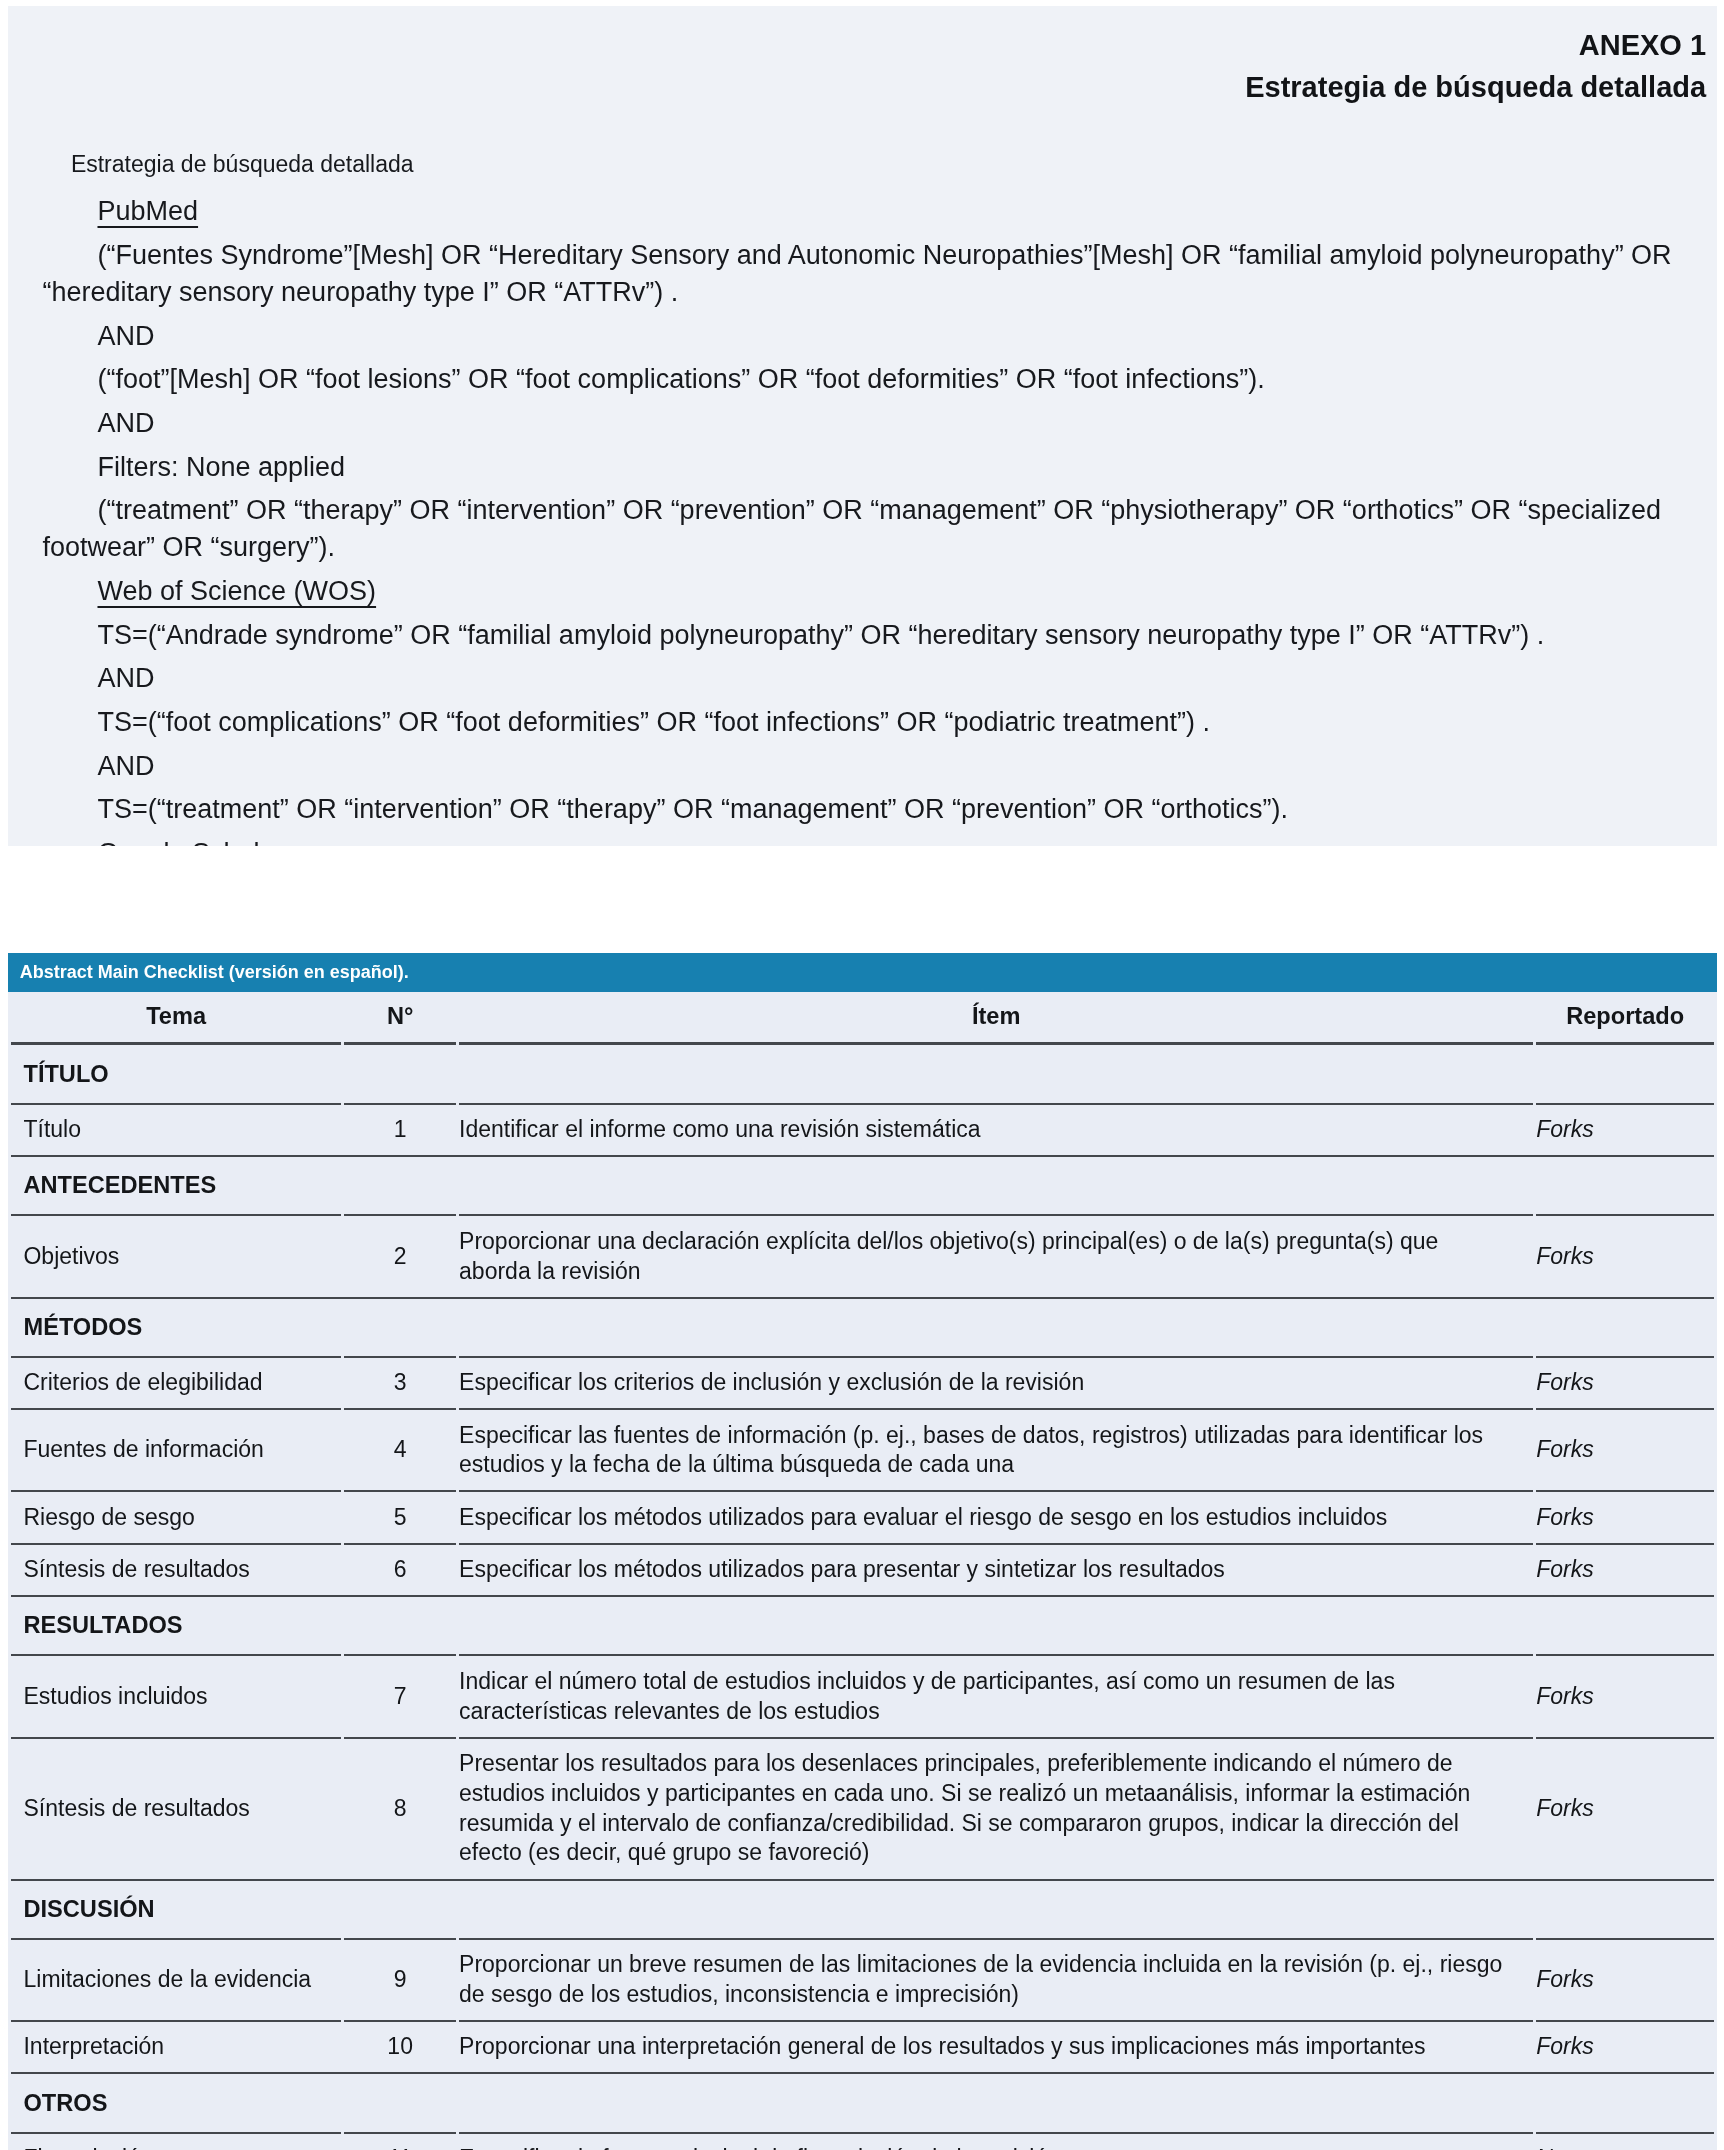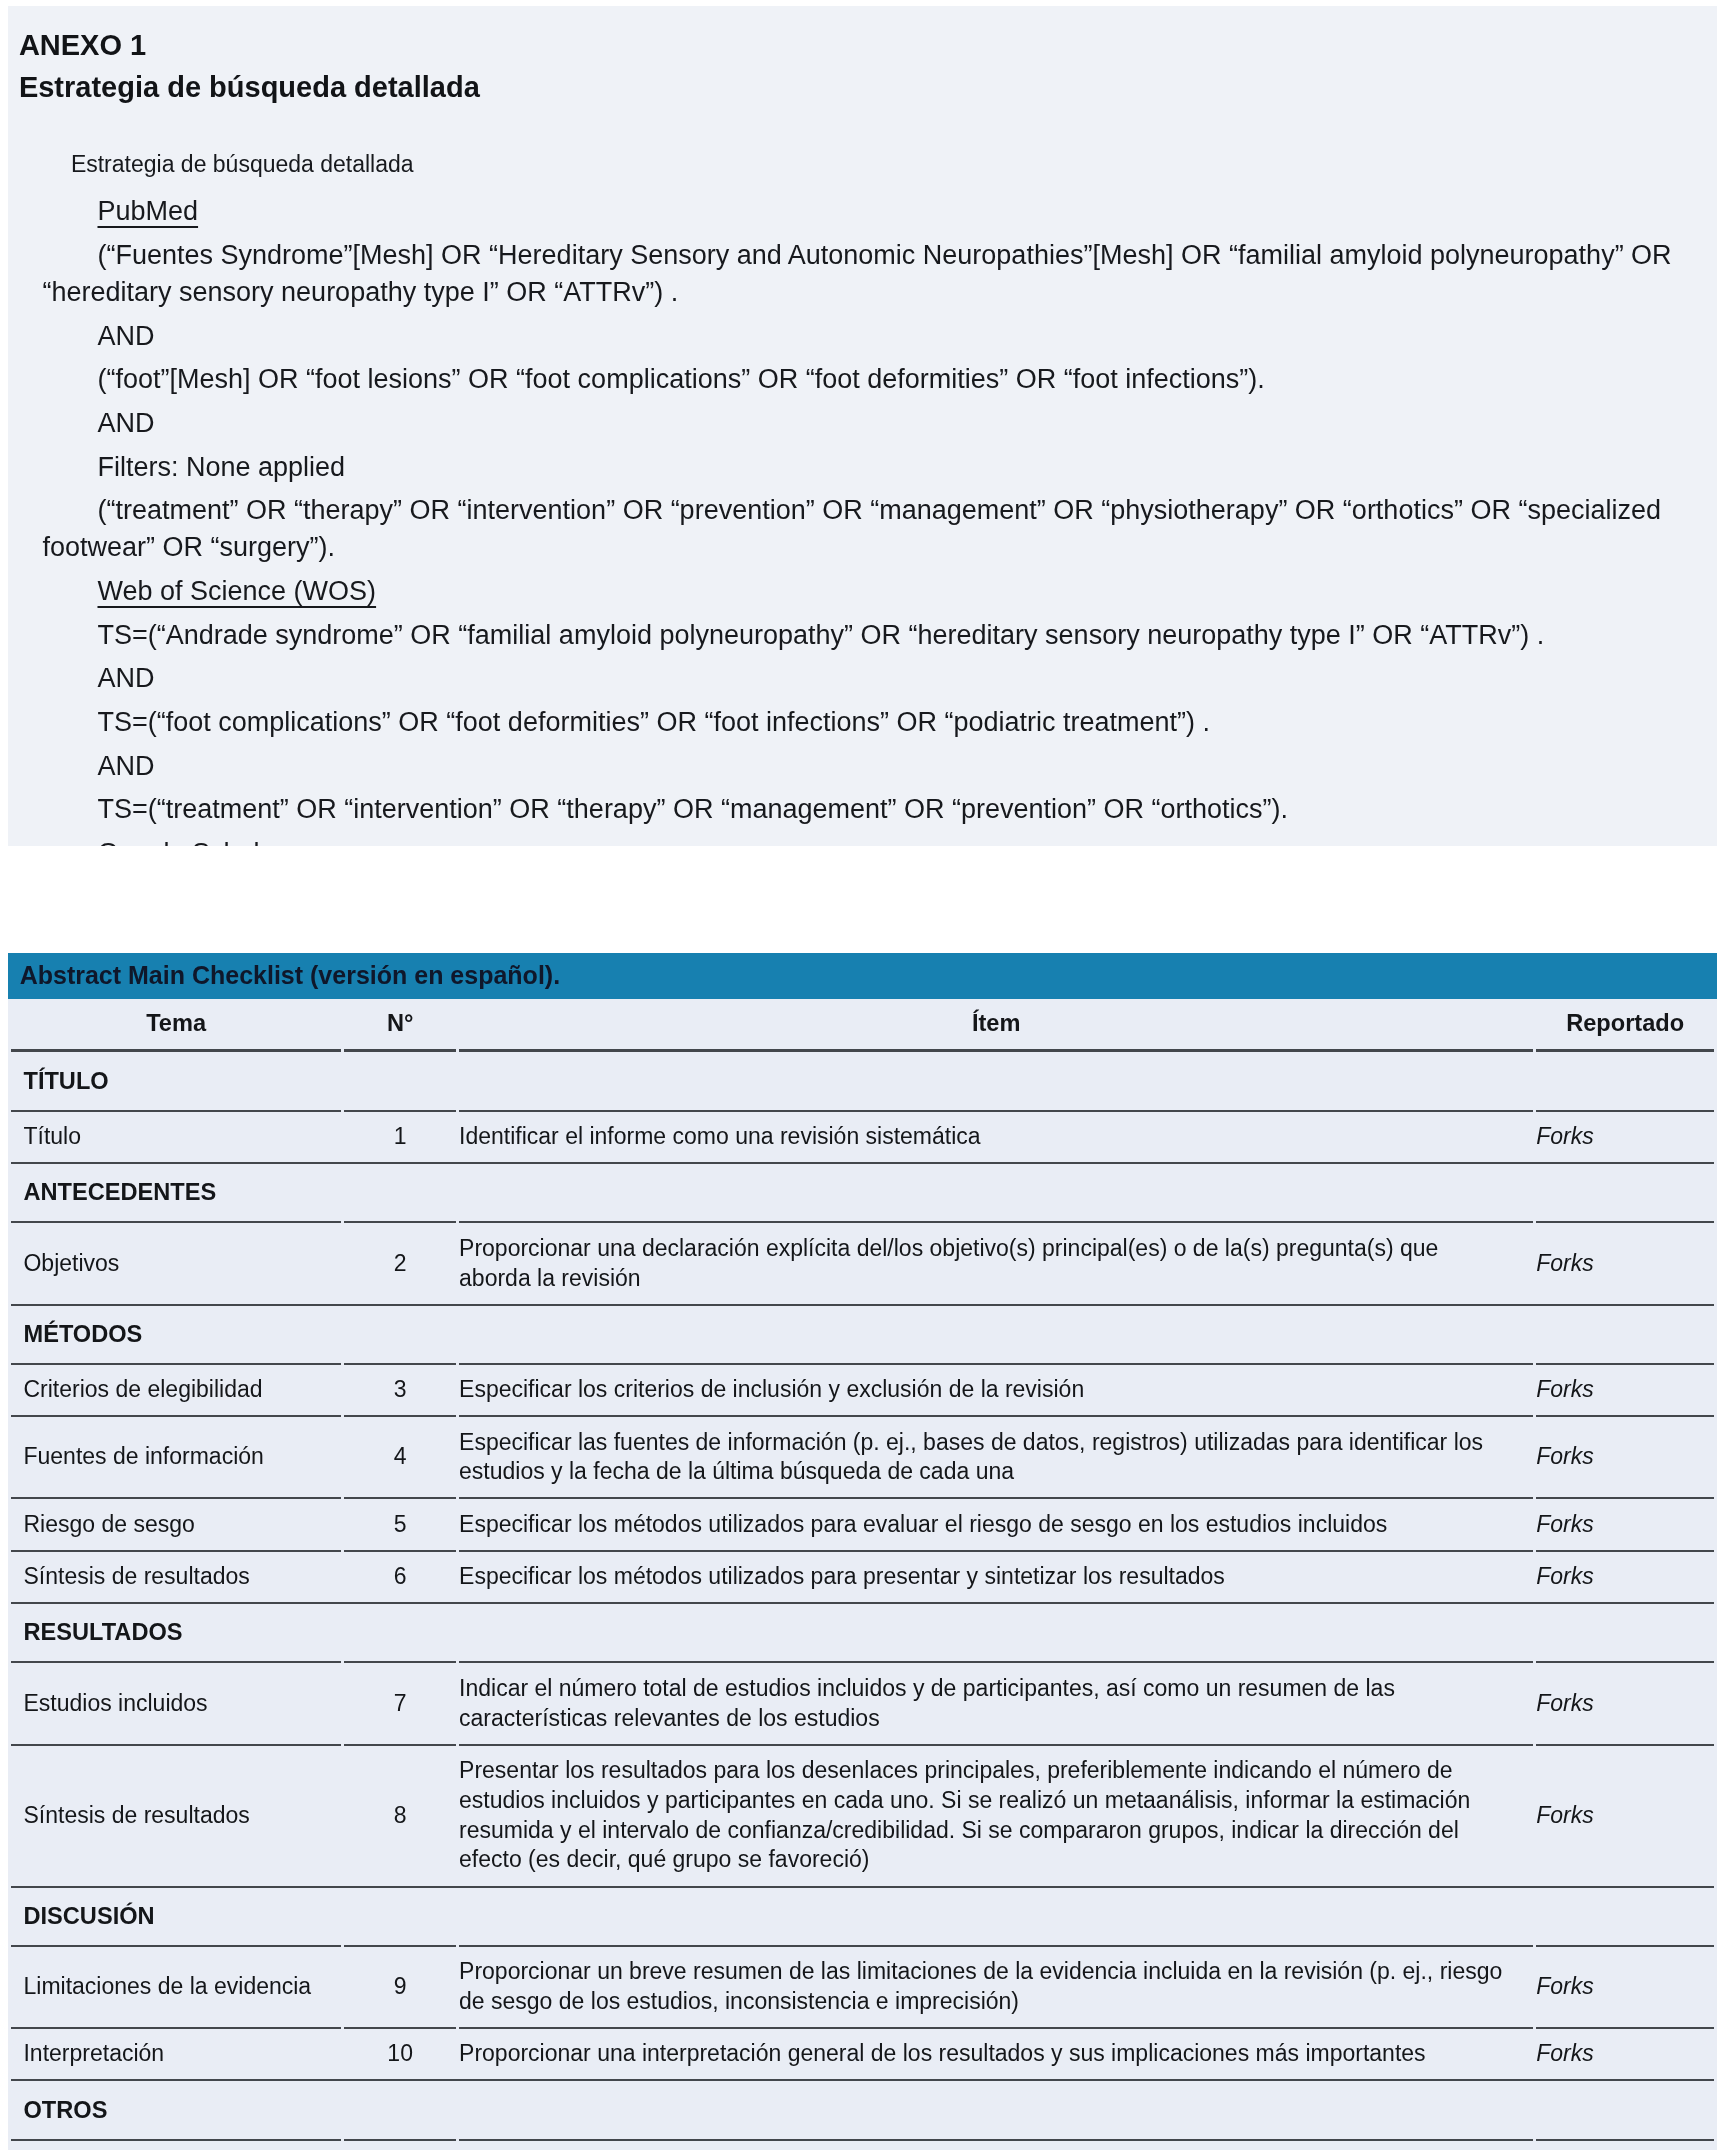--- a/index.html
+++ b/index.html
@@ -11,21 +11,21 @@
   }
   .panel{
     margin:6.3px 7.9px 0 7.9px;
     background:#eff2f7;
     height:840px;
     box-sizing:border-box;
     padding:20.4px 11px 0 11px;
     overflow:hidden;
   }
   .annex-title,.annex-subtitle{
-    text-align:left;
+    text-align:right;
     font-size:29px;
     font-weight:bold;
     color:#121417;
     margin:0;
     line-height:1.25;
   }
   .annex-title{margin-bottom:6.3px;}
   .annex-subtitle{margin-bottom:44px;}
   .search-lines{font-size:27px;line-height:1.36;color:#17191d;}
   .sline{
@@ -39,23 +39,23 @@
     text-indent:0;
     margin-bottom:12.6px;
   }
   .sline.underline span{
     text-decoration:underline;
     text-underline-offset:5.5px;
   }
   .bar{
     margin:107px 7.9px 0 7.9px;
     background:#1780b0;
-    color:#0f172a;
-    font-weight:bold;
-    font-size:25px;
+    color:#ffffff;
+    font-weight:bold;
+    font-size:18px;
     padding:10.2px 11px 10.2px 11.8px;
     line-height:1.0;
   }
   .tbl-wrap{
     margin:0 7.9px;
     background:#e9edf5;
   }
   table.checklist{
     width:100%;
     border-collapse:separate;

